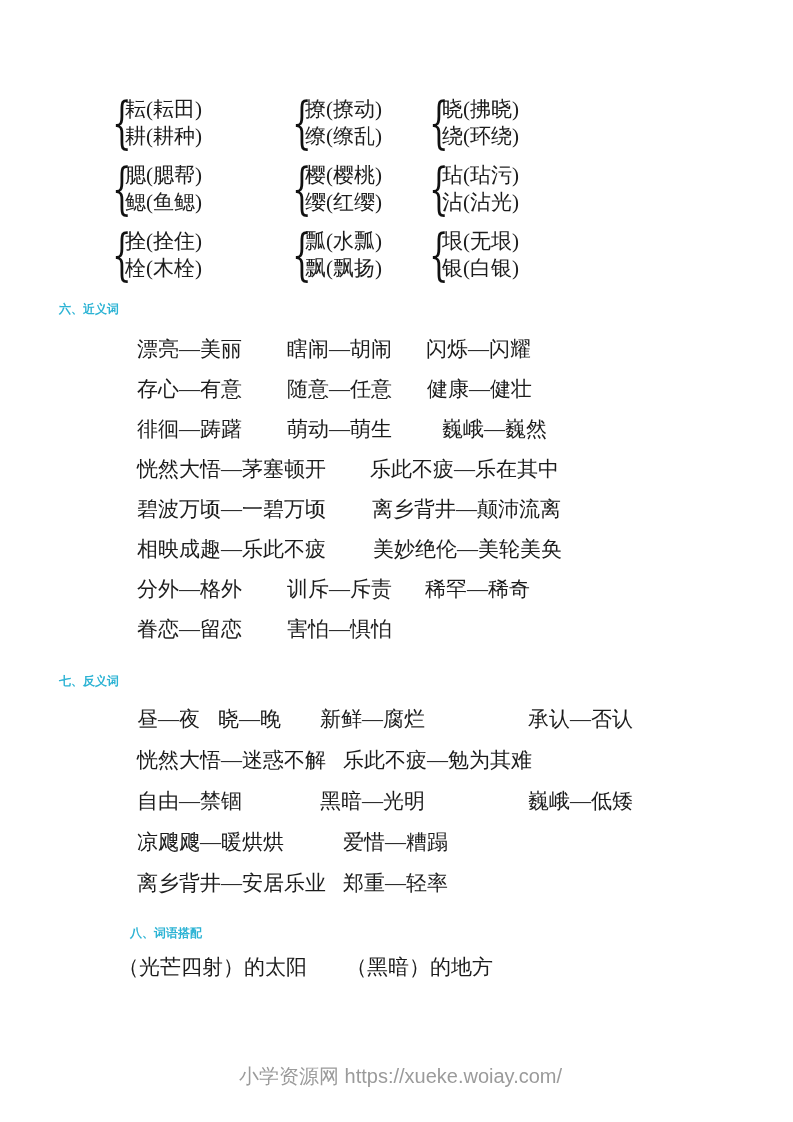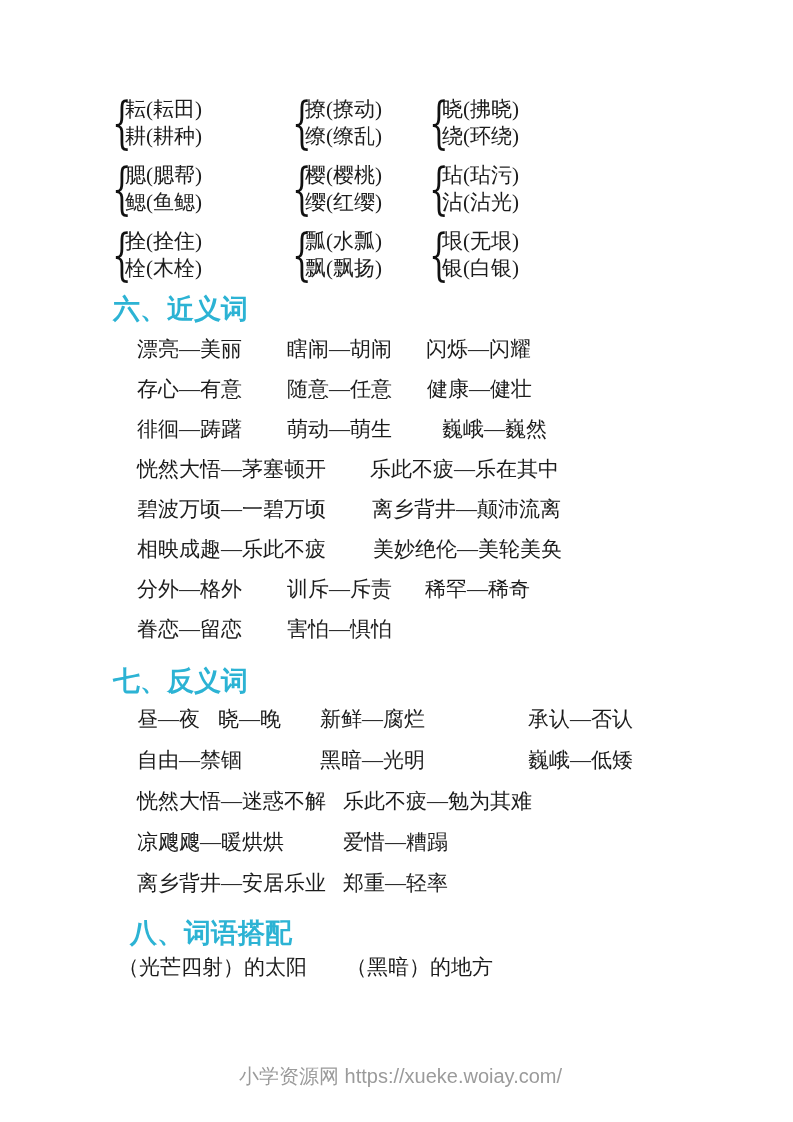--- a/index.html
+++ b/index.html
@@ -23,23 +23,23 @@
     display:inline-block; width:13px;
     font-family:"DejaVu Serif",serif; font-size:56px; line-height:54px;
     font-weight:400; transform:scaleX(0.55); transform-origin:left center;
     color:#111;
   }
   .pair-col { display:inline-flex; flex-direction:column; }
   .pair-line { font-size:21px; line-height:27px; white-space:nowrap; }
 
   
   .sec h2 {
-    margin:0 0 0 113px;
+    margin:0 0 0 59px;
     font-family:"Liberation Sans","DejaVu Sans",sans-serif;
-    font-weight:bold; font-size:27px; line-height:22px;
+    font-weight:bold; font-size:12px; line-height:22px;
     color:var(--accent);
   }
   .sec-0 { margin-top:16px; }
   .sec-1 { margin-top:30px; }
   .sec-2 { margin-top:28px; }
   .sec-2 h2 { margin-left:130px; }
 
   .word-row { margin-left:137px; font-size:21px; line-height:22px; white-space:nowrap; }
   .sec-2 .word-row { margin-left:118px; }
   .word-cell { display:inline-block; }
@@ -137,22 +137,22 @@
         <div class="word-row"><span class="word-cell" style="width: 150px;">徘徊—踌躇</span><span class="word-cell" style="width: 155px;">萌动—萌生</span><span class="word-cell">巍峨—巍然</span></div>
         <div class="word-row"><span class="word-cell" style="width: 233px;">恍然大悟—茅塞顿开</span><span class="word-cell">乐此不疲—乐在其中</span></div>
         <div class="word-row"><span class="word-cell" style="width: 235px;">碧波万顷—一碧万顷</span><span class="word-cell">离乡背井—颠沛流离</span></div>
         <div class="word-row"><span class="word-cell" style="width: 236px;">相映成趣—乐此不疲</span><span class="word-cell">美妙绝伦—美轮美奂</span></div>
         <div class="word-row"><span class="word-cell" style="width: 150px;">分外—格外</span><span class="word-cell" style="width: 138px;">训斥—斥责</span><span class="word-cell">稀罕—稀奇</span></div>
         <div class="word-row"><span class="word-cell" style="width: 150px;">眷恋—留恋</span><span class="word-cell">害怕—惧怕</span></div>
       </section>
       <section class="sec sec-1">
         <h2>七、反义词</h2>
         <div class="word-row"><span class="word-cell" style="width: 81px;">昼—夜</span><span class="word-cell" style="width: 102px;">晓—晚</span><span class="word-cell" style="width: 208px;">新鲜—腐烂</span><span class="word-cell">承认—否认</span></div>
+        <div class="word-row"><span class="word-cell" style="width: 206px;">恍然大悟—迷惑不解</span><span class="word-cell">乐此不疲—勉为其难</span></div>
         <div class="word-row"><span class="word-cell" style="width: 183px;">自由—禁锢</span><span class="word-cell" style="width: 208px;">黑暗—光明</span><span class="word-cell">巍峨—低矮</span></div>
-        <div class="word-row"><span class="word-cell" style="width: 206px;">恍然大悟—迷惑不解</span><span class="word-cell">乐此不疲—勉为其难</span></div>
         <div class="word-row"><span class="word-cell" style="width: 206px;">凉飕飕—暖烘烘</span><span class="word-cell">爱惜—糟蹋</span></div>
         <div class="word-row"><span class="word-cell" style="width: 206px;">离乡背井—安居乐业</span><span class="word-cell">郑重—轻率</span></div>
       </section>
       <section class="sec sec-2">
         <h2>八、词语搭配</h2>
         <div class="word-row"><span class="word-cell" style="width: 228px;">（光芒四射）的太阳</span><span class="word-cell">（黑暗）的地方</span></div>
       </section>
     </div>
 
   <div class="footer">小学资源网 https://xueke.woiay.com/</div>

